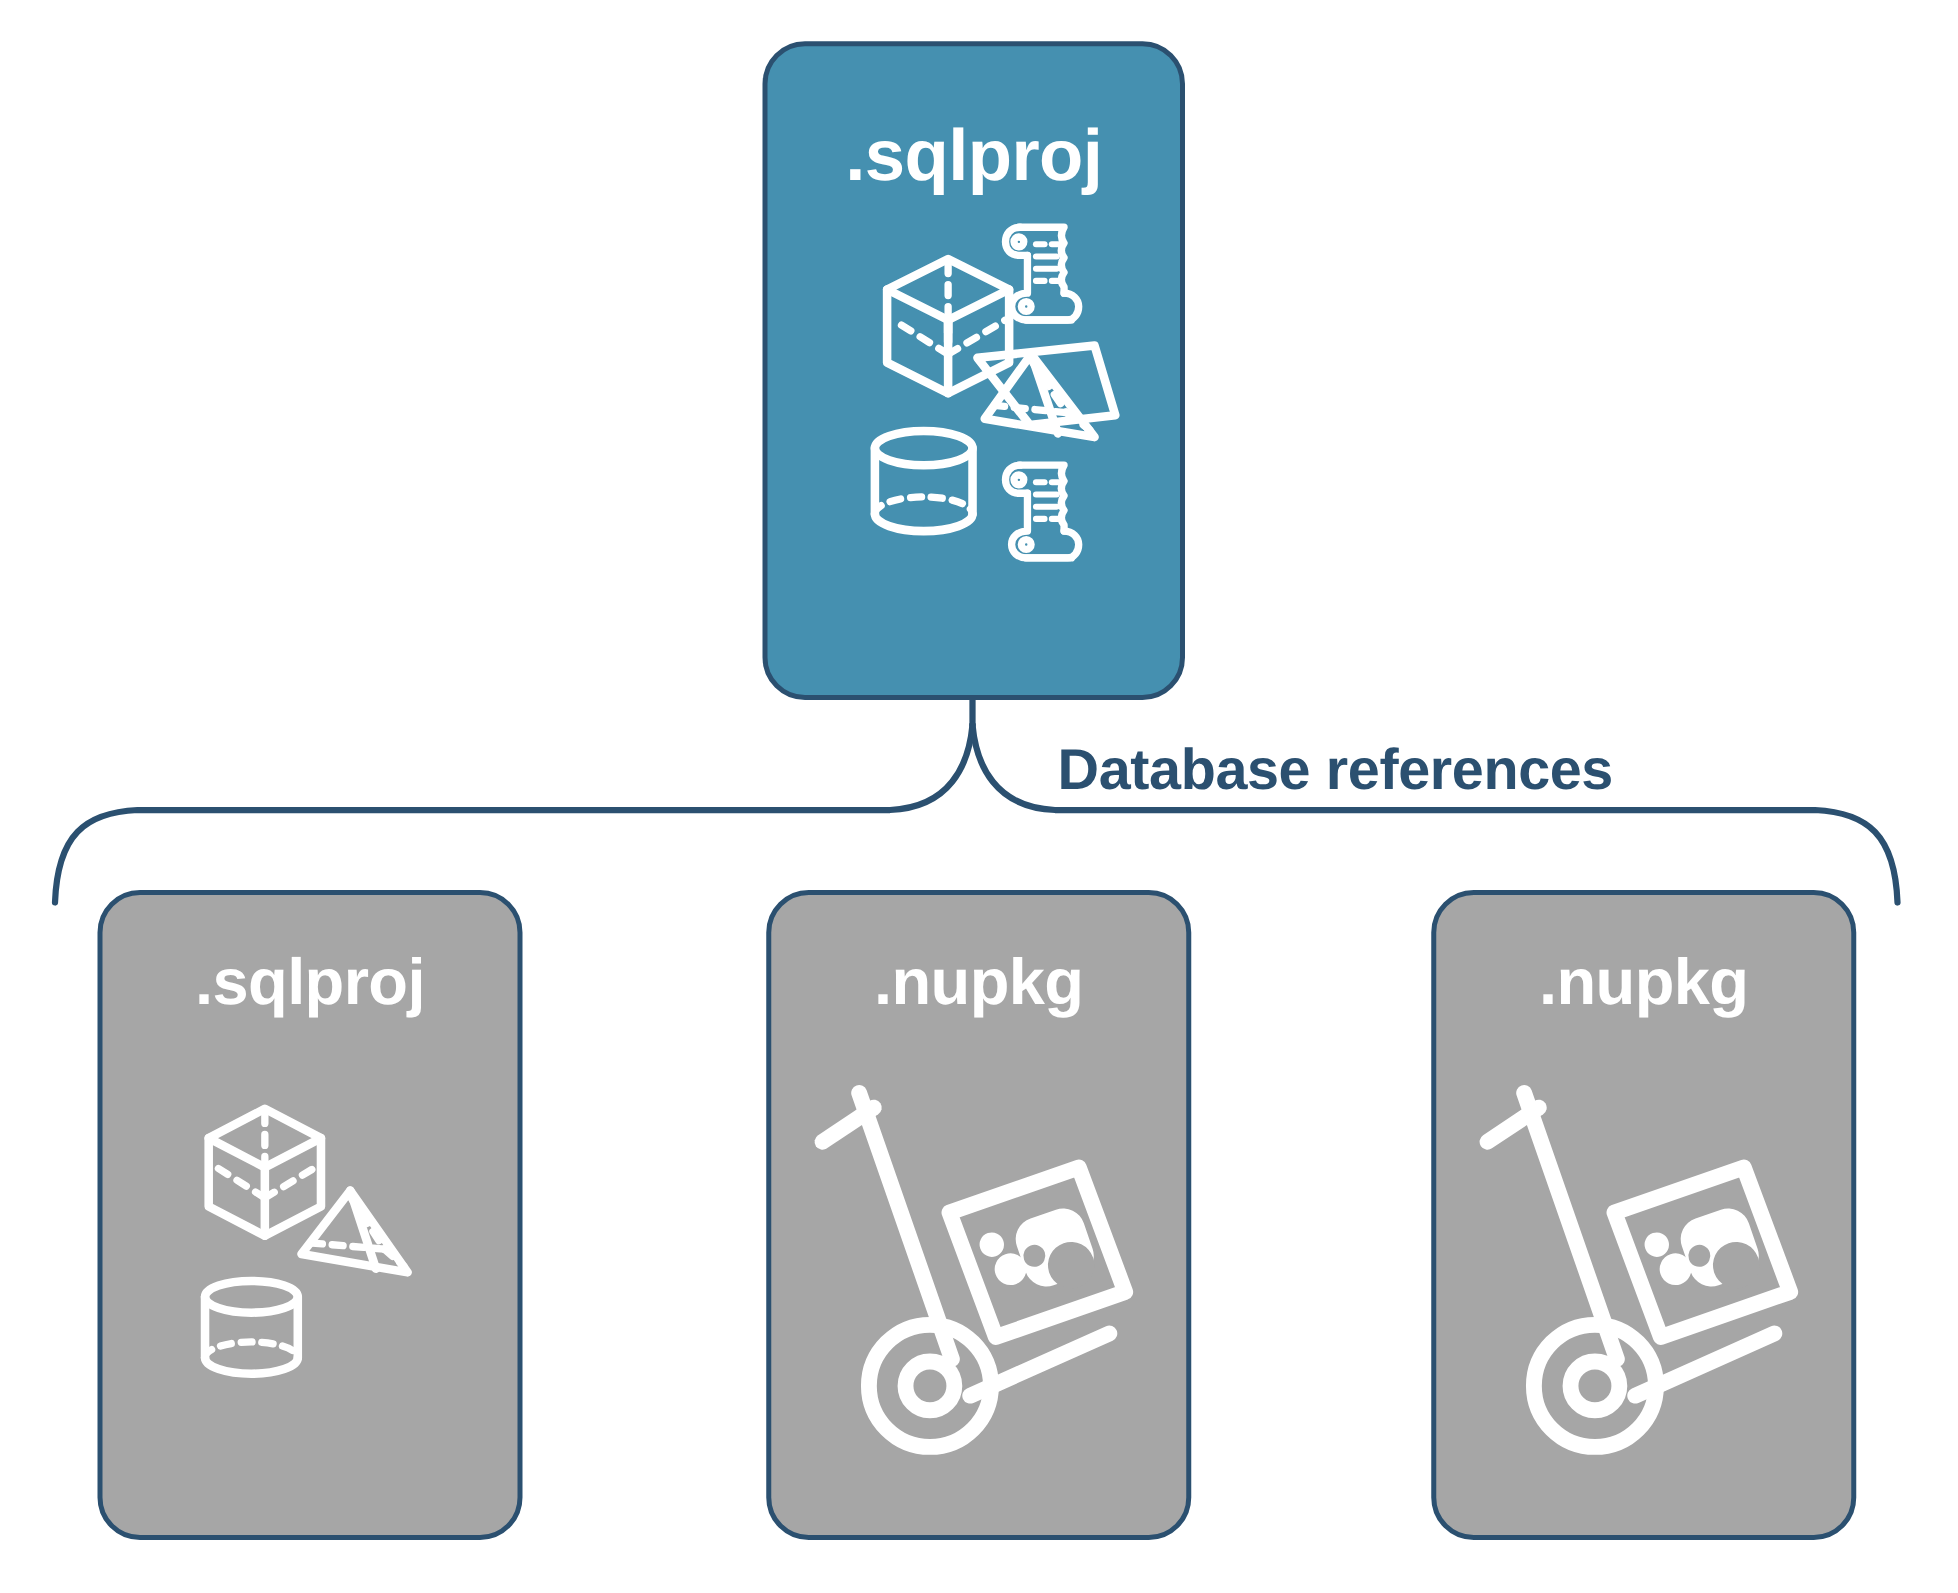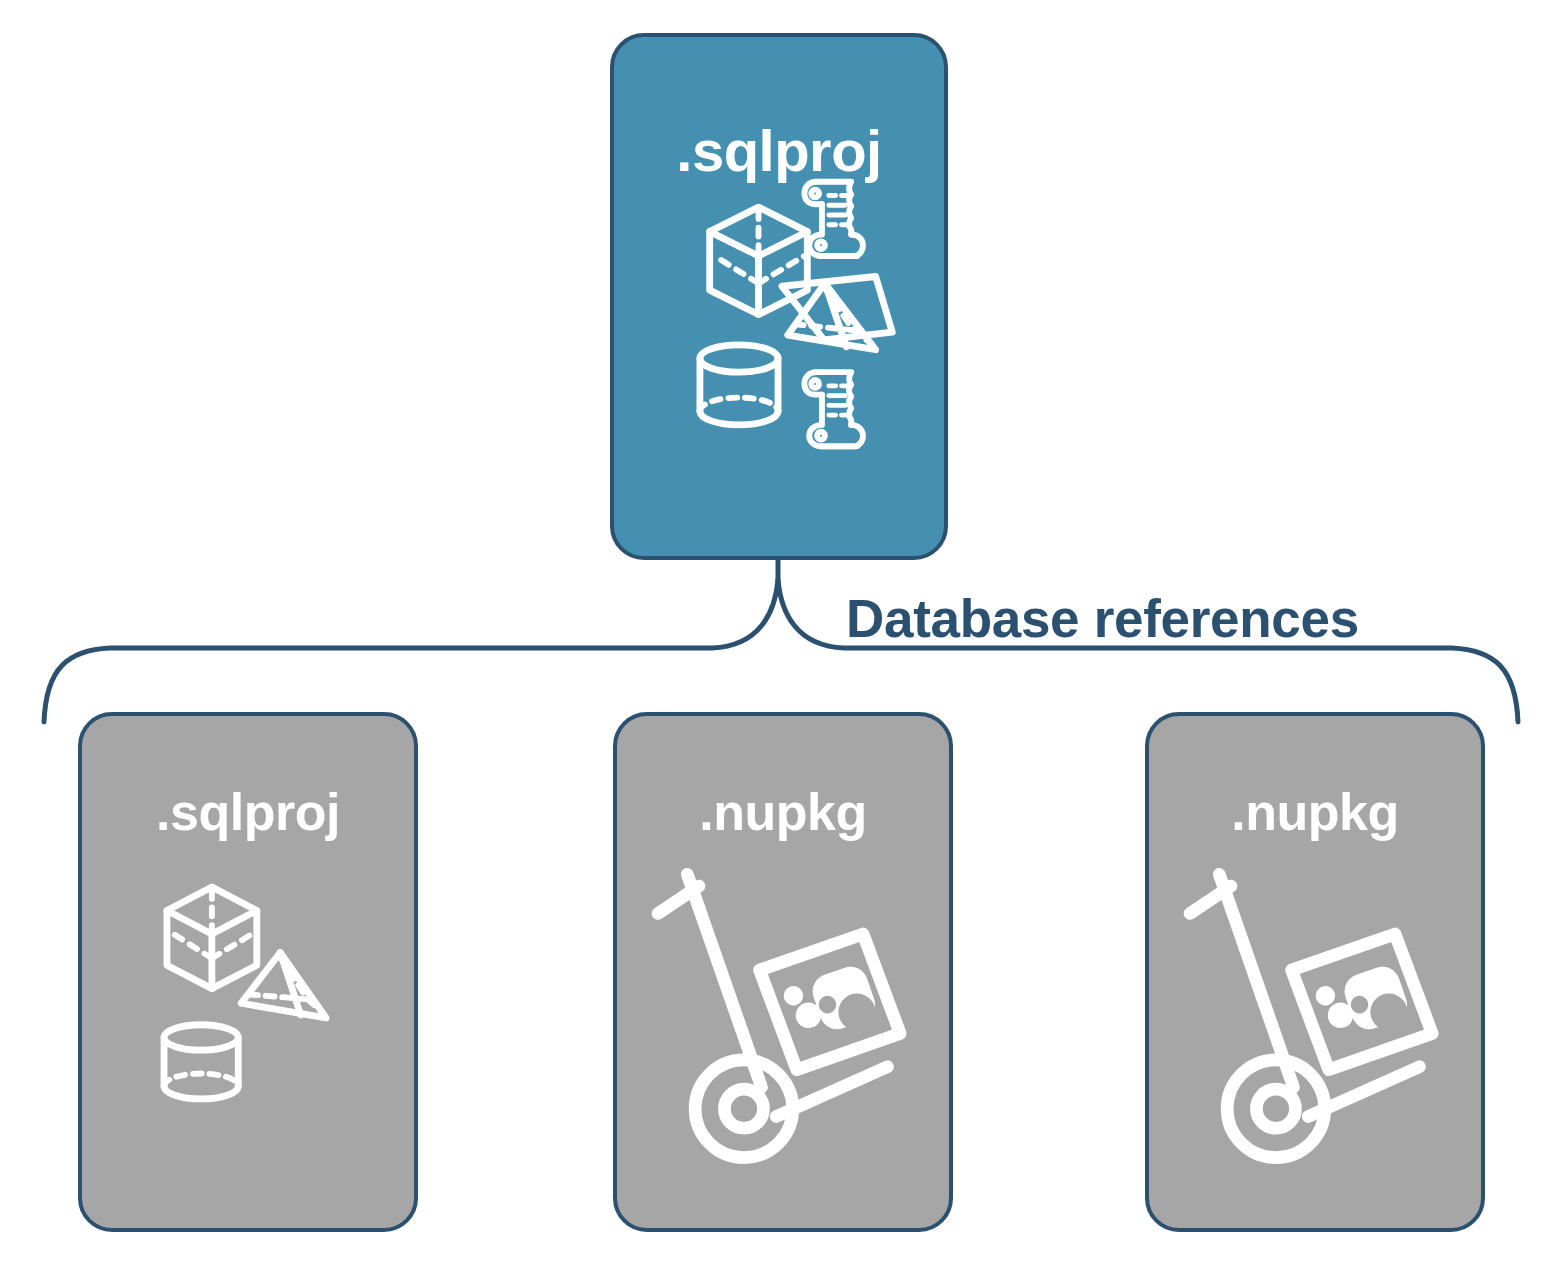--- a/index.html
+++ b/index.html
@@ -30,21 +30,20 @@
 
   .node-label {
     position: absolute;
     left: 0;
     right: 0;
     text-align: center;
     color: #ffffff;
     font-weight: bold;
     letter-spacing: -0.5px;
     user-select: none;
-    margin-top: 26px;
   }
   .node-label.big   { font-size: 58px; top: 54px; }
   .node-label.small { font-size: 52px; top: 40px; }
 
   .node-art {
     position: absolute;
     left: 0;
     top: 0;
     width: 100%;
     height: 100%;
@@ -58,21 +57,21 @@
     top: 0;
     width: 1566px;
     height: 1274px;
     pointer-events: none;
   }
 
   #brace-label {
     position: absolute;
     color: #2b5070;
     font-weight: bold;
-    font-size: 53px;
+    font-size: 46px;
     letter-spacing: -0.3px;
     white-space: nowrap;
     user-select: none;
   }
 </style>
 </head>
 <body>
 
 <div id="canvas">
 

